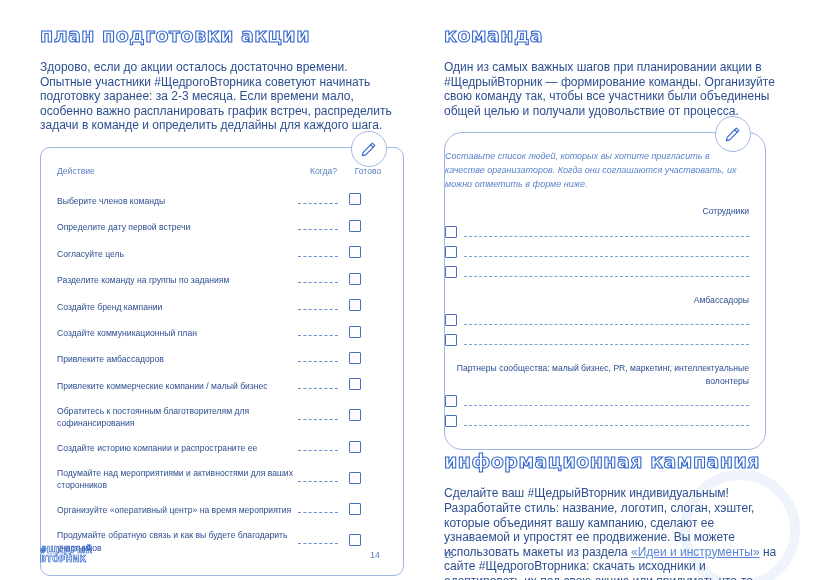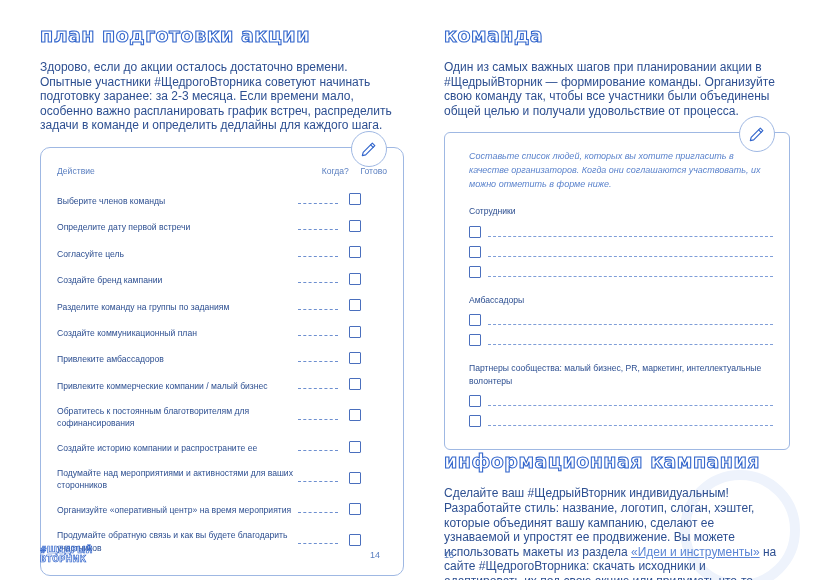--- a/index.html
+++ b/index.html
@@ -85,21 +85,21 @@
   }
   table.checklist th {
     font-weight: normal;
     text-align: left;
     padding: 0 0 12px 0;
     font-size: 8.6px;
     color: #5a7fc0;
     margin-top: 36px;
   }
   table.checklist th.when, table.checklist th.done {
-    text-align: right;
+    text-align: center;
   }
   table.checklist td {
     padding: 5.5px 0;
     vertical-align: middle;
     line-height: 12.4px;
   }
   td.action { width: 228px; padding-right: 6px; margin-top: 37px; }
   td.when { width: 48px; }
   td.done { width: 36px; }
   .dash-line {
@@ -112,37 +112,38 @@
     display: inline-block;
     width: 10px;
     height: 10px;
     border: 1px solid #4a6fbd;
     border-radius: 1px;
     background: #fff;
   }
   .blue-box {
     position: relative;
     border: 1.2px solid #9fb8e3;
-    border-radius: 6px;
-    padding: 16px 16px 14px 24px;
+    border-radius: 18px;
+    padding: 16px 16px 14px 0;
     width: 304px;
     margin-top: 14px;
   }
   .box-intro {
     font-size: 9px;
     line-height: 14px;
     font-style: italic;
     color: #5b83cc;
     margin: 0 0 14px 0;
   }
   .group-label {
     font-size: 8.6px;
     color: #2d4f91;
     margin: 0 0 8px 0;
     line-height: 12.5px;
+    text-align: right;
   }
   .entry-row {
     display: flex;
     align-items: center;
     gap: 7px;
     margin-bottom: 8px;
   }
   .entry-row .cbox { flex: 0 0 auto; }
   .entry-line {
     flex: 1 1 auto;
@@ -233,26 +234,26 @@
             <td class="action">Определите дату первой встречи</td>
             <td class="when"><span class="dash-line"></span></td>
             <td class="done"><span class="cbox"></span></td>
           </tr>
           <tr>
             <td class="action">Согласуйте цель</td>
             <td class="when"><span class="dash-line"></span></td>
             <td class="done"><span class="cbox"></span></td>
           </tr>
           <tr>
+            <td class="action">Разделите команду на группы по заданиям</td>
+            <td class="when"><span class="dash-line"></span></td>
+            <td class="done"><span class="cbox"></span></td>
+          </tr>
+          <tr>
             <td class="action">Создайте бренд кампании</td>
-            <td class="when"><span class="dash-line"></span></td>
-            <td class="done"><span class="cbox"></span></td>
-          </tr>
-          <tr>
-            <td class="action">Разделите команду на группы по заданиям</td>
             <td class="when"><span class="dash-line"></span></td>
             <td class="done"><span class="cbox"></span></td>
           </tr>
           <tr>
             <td class="action">Создайте коммуникационный план</td>
             <td class="when"><span class="dash-line"></span></td>
             <td class="done"><span class="cbox"></span></td>
           </tr>
           <tr>
             <td class="action">Привлеките амбассадоров</td>

